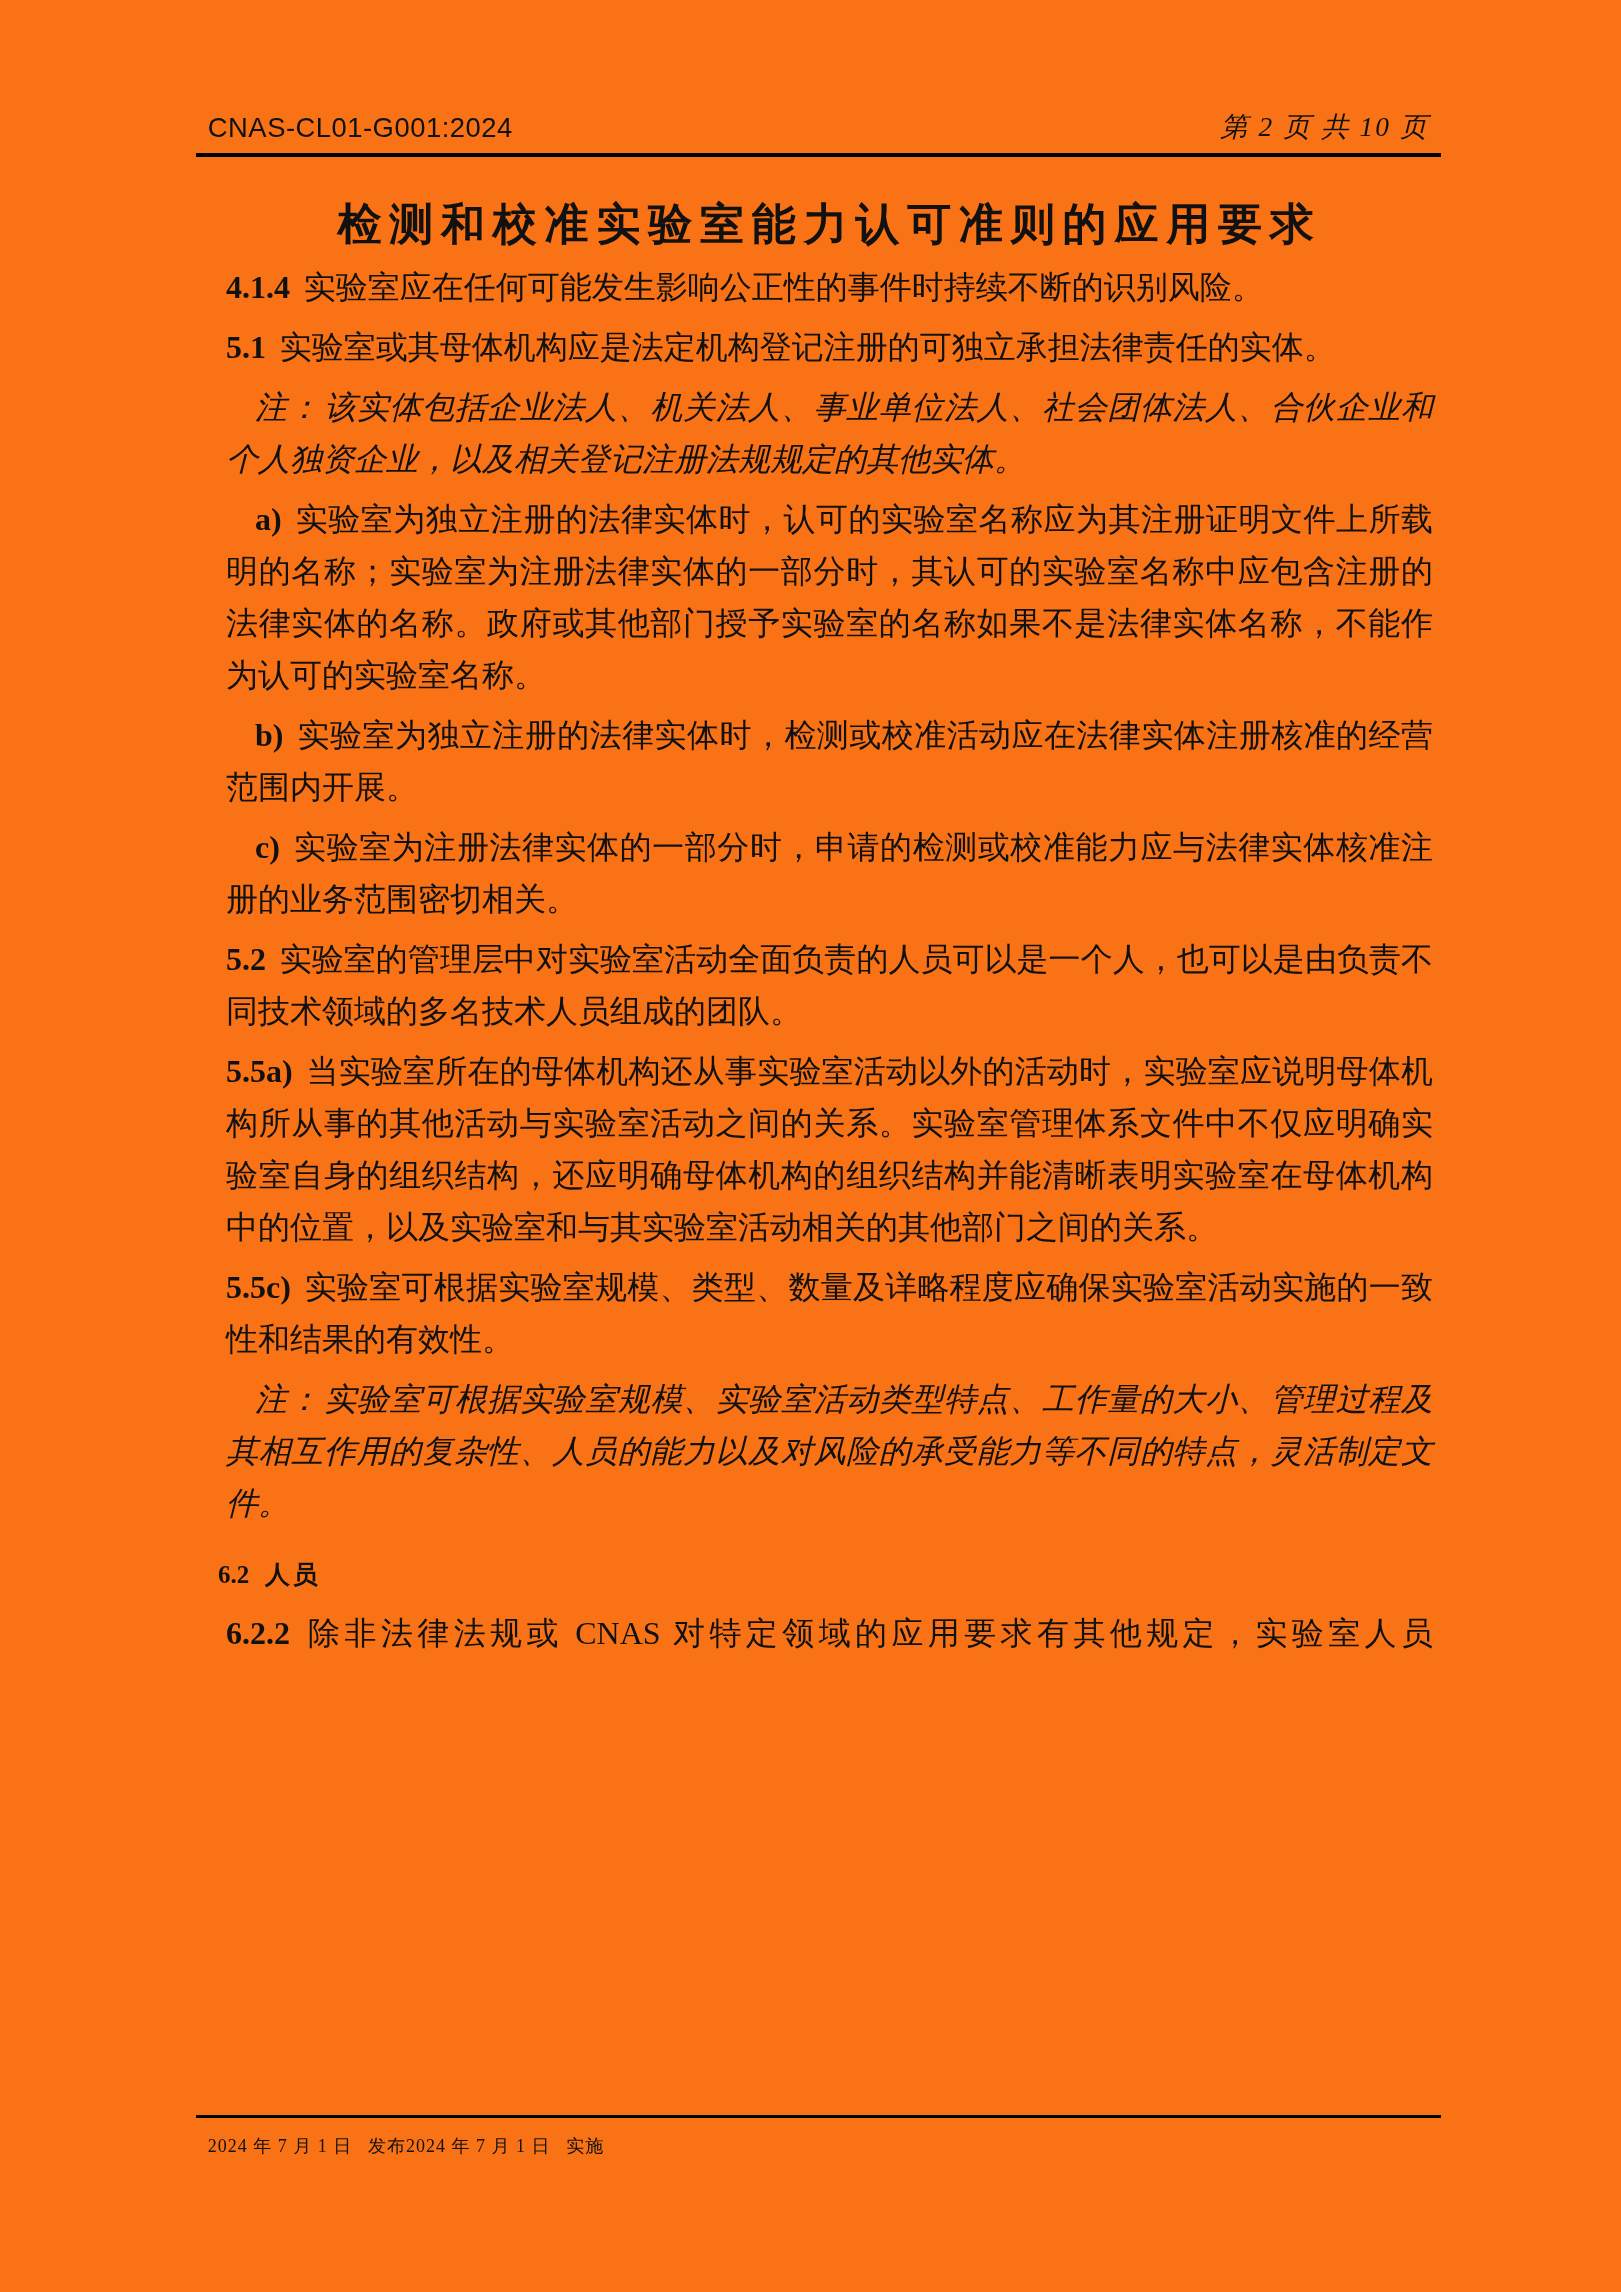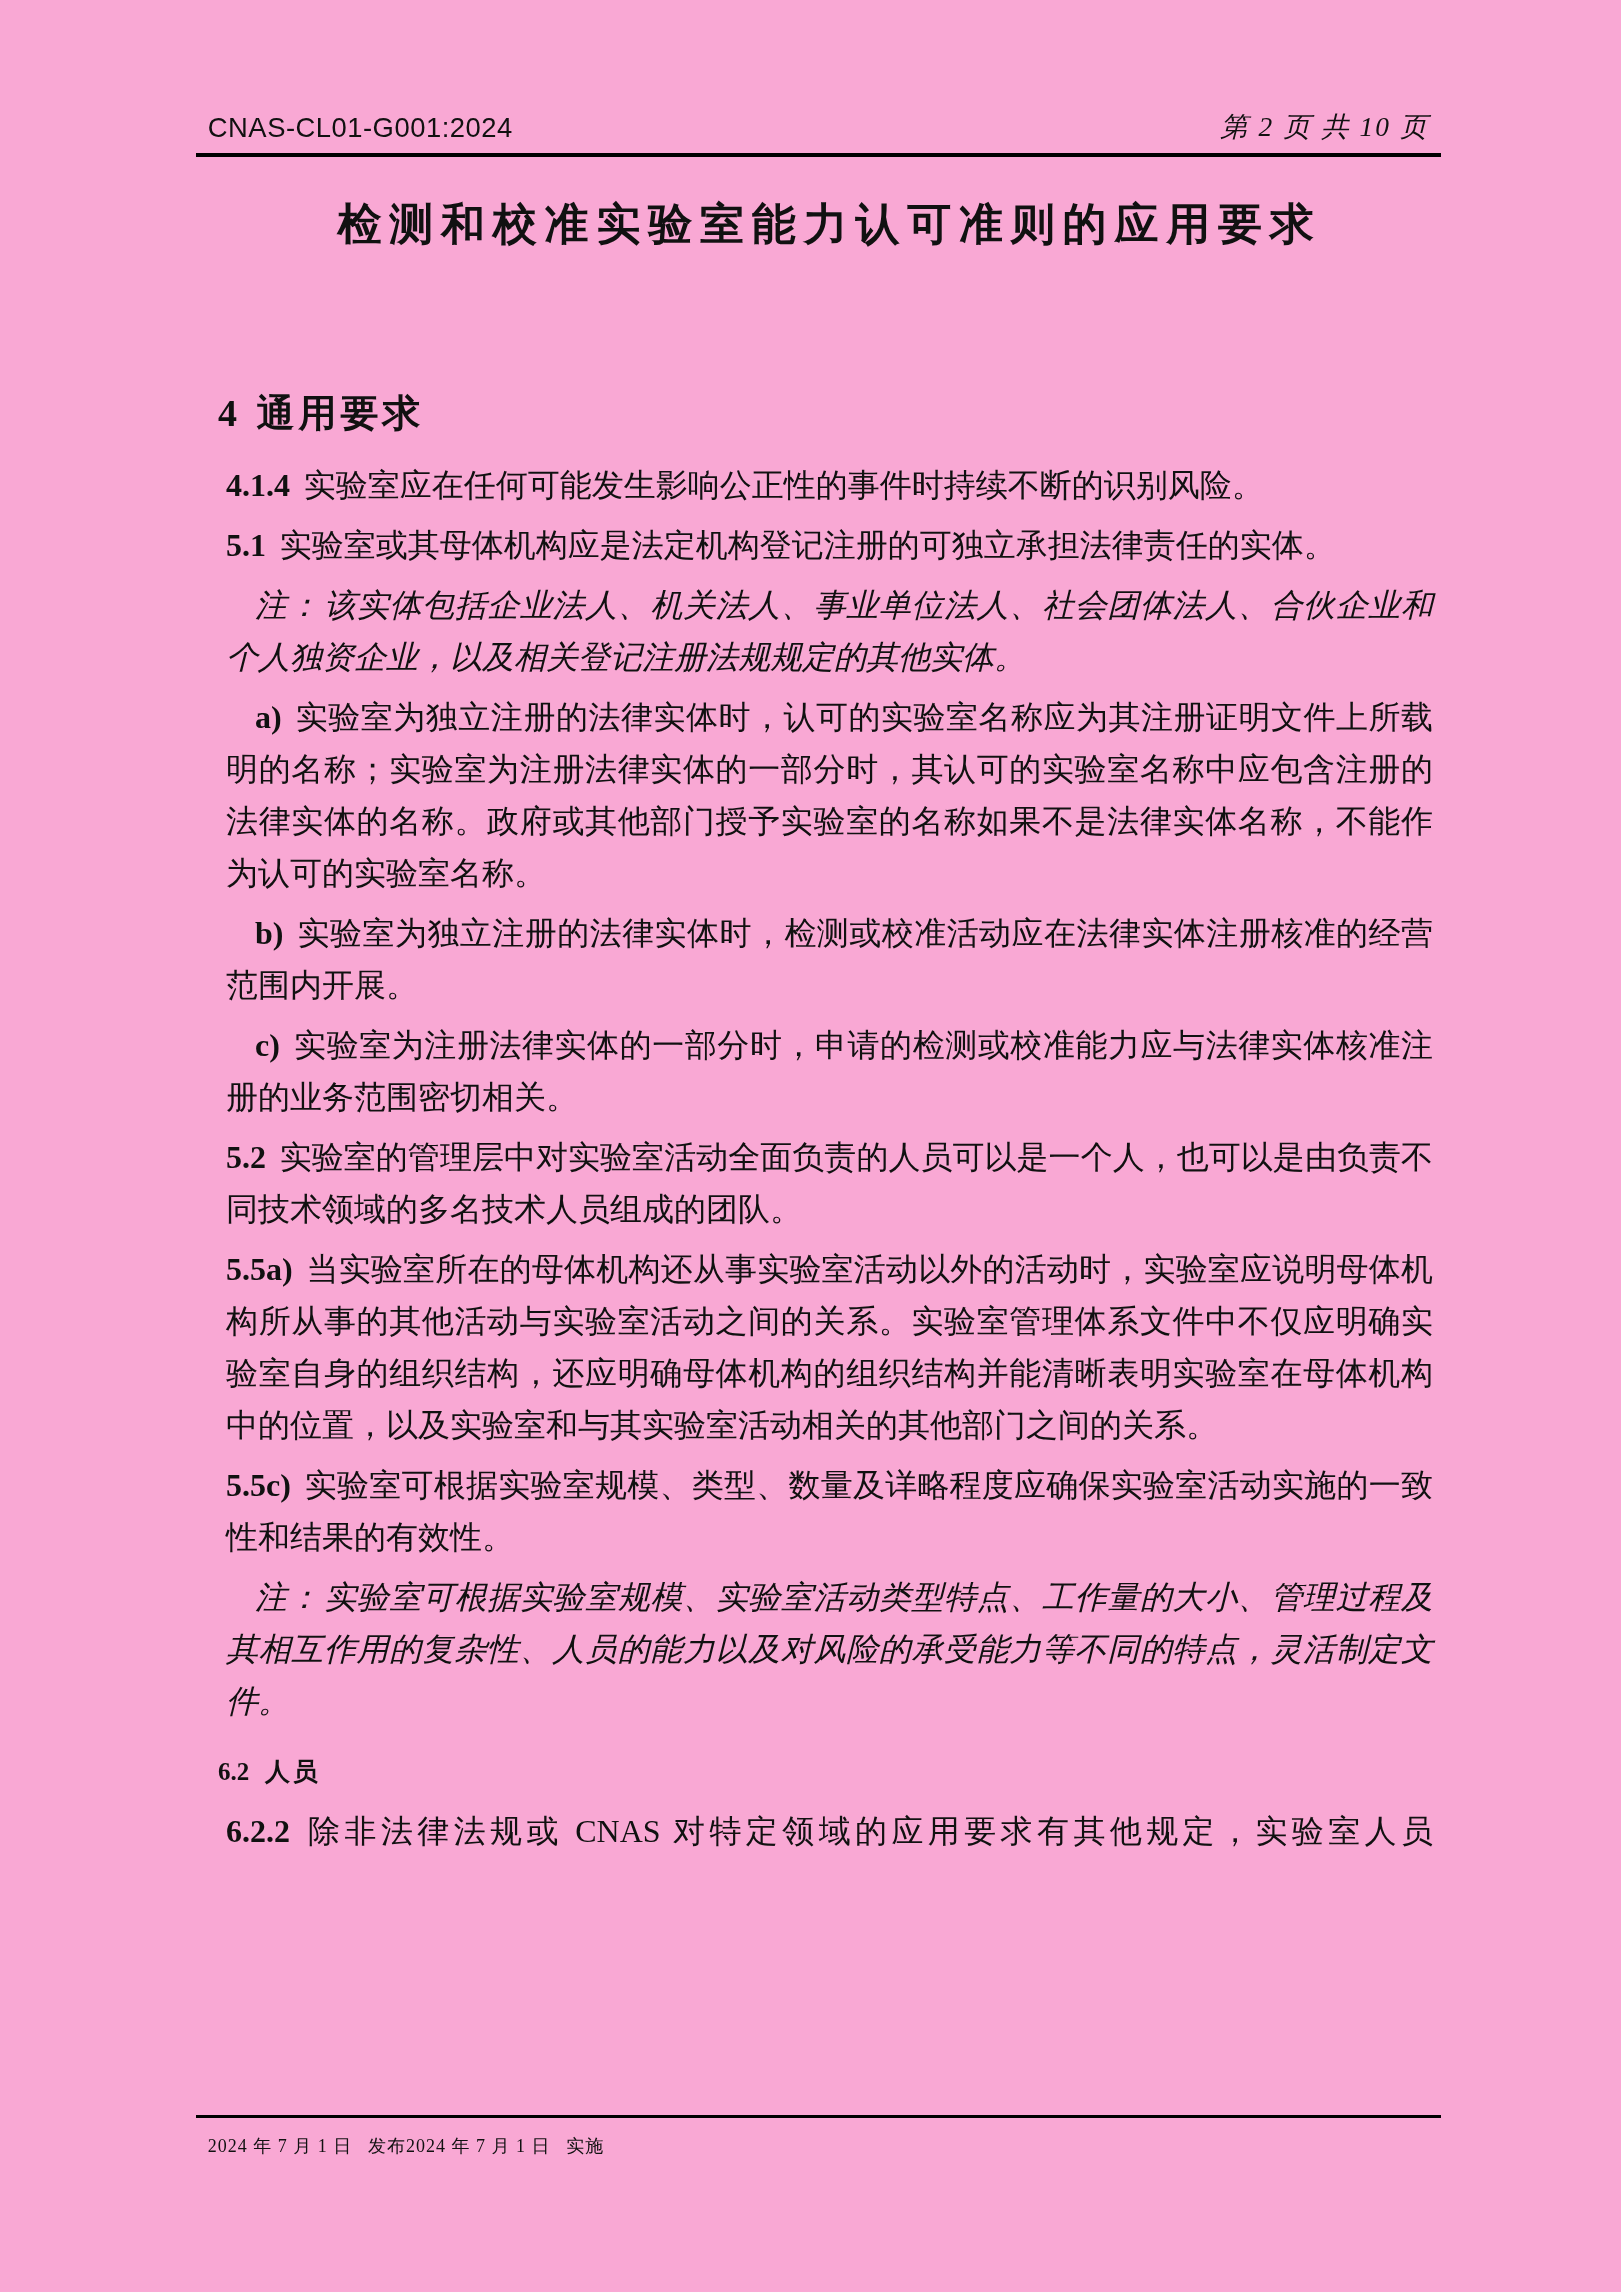--- a/index.html
+++ b/index.html
@@ -1,20 +1,20 @@
 <!DOCTYPE html>
 <html lang="zh"><head>
 <meta charset="utf-8">
 <style>
   html,body { margin:0; padding:0; background:#e8e8e8; }
   .page {
     position:relative;
     width:1621px; height:2293px;
     margin:0 auto;
-    background:#f9a8d4;
+    background:#f97316;
     color:#111111;
     font-family:"Liberation Serif","DejaVu Serif",serif;
     overflow:hidden;
   }
 
   
   .header {
     position:absolute; top:112px; left:196px; right:180px;
     border-bottom:4.9px solid #000;
     padding:0 11.8px 9.8px 11.8px;
@@ -82,23 +82,20 @@
 
   <div class="header">
     <span class="doc-code">CNAS-CL01-G001:2024</span>
     <span class="page-info">第 2 页 共 10 页</span>
   </div>
 
   <div class="content">
 
     <div class="title">检测和校准实验室能力认可准则的应用要求</div>
 
-    <div class="h1 first">
-      <span class="hnum">4</span><span class="htxt">通用要求</span>
-    </div>
 
     <p class="body">
       <span class="lbl">4.1.4</span><span>实验室应在任何可能发生影响公正性的事件时持续不断的识别风险。</span>
     </p>
 
 
     <p class="body">
       <span class="lbl">5.1</span><span>实验室或其母体机构应是法定机构登记注册的可独立承担法律责任的实体。</span>
     </p>
 

